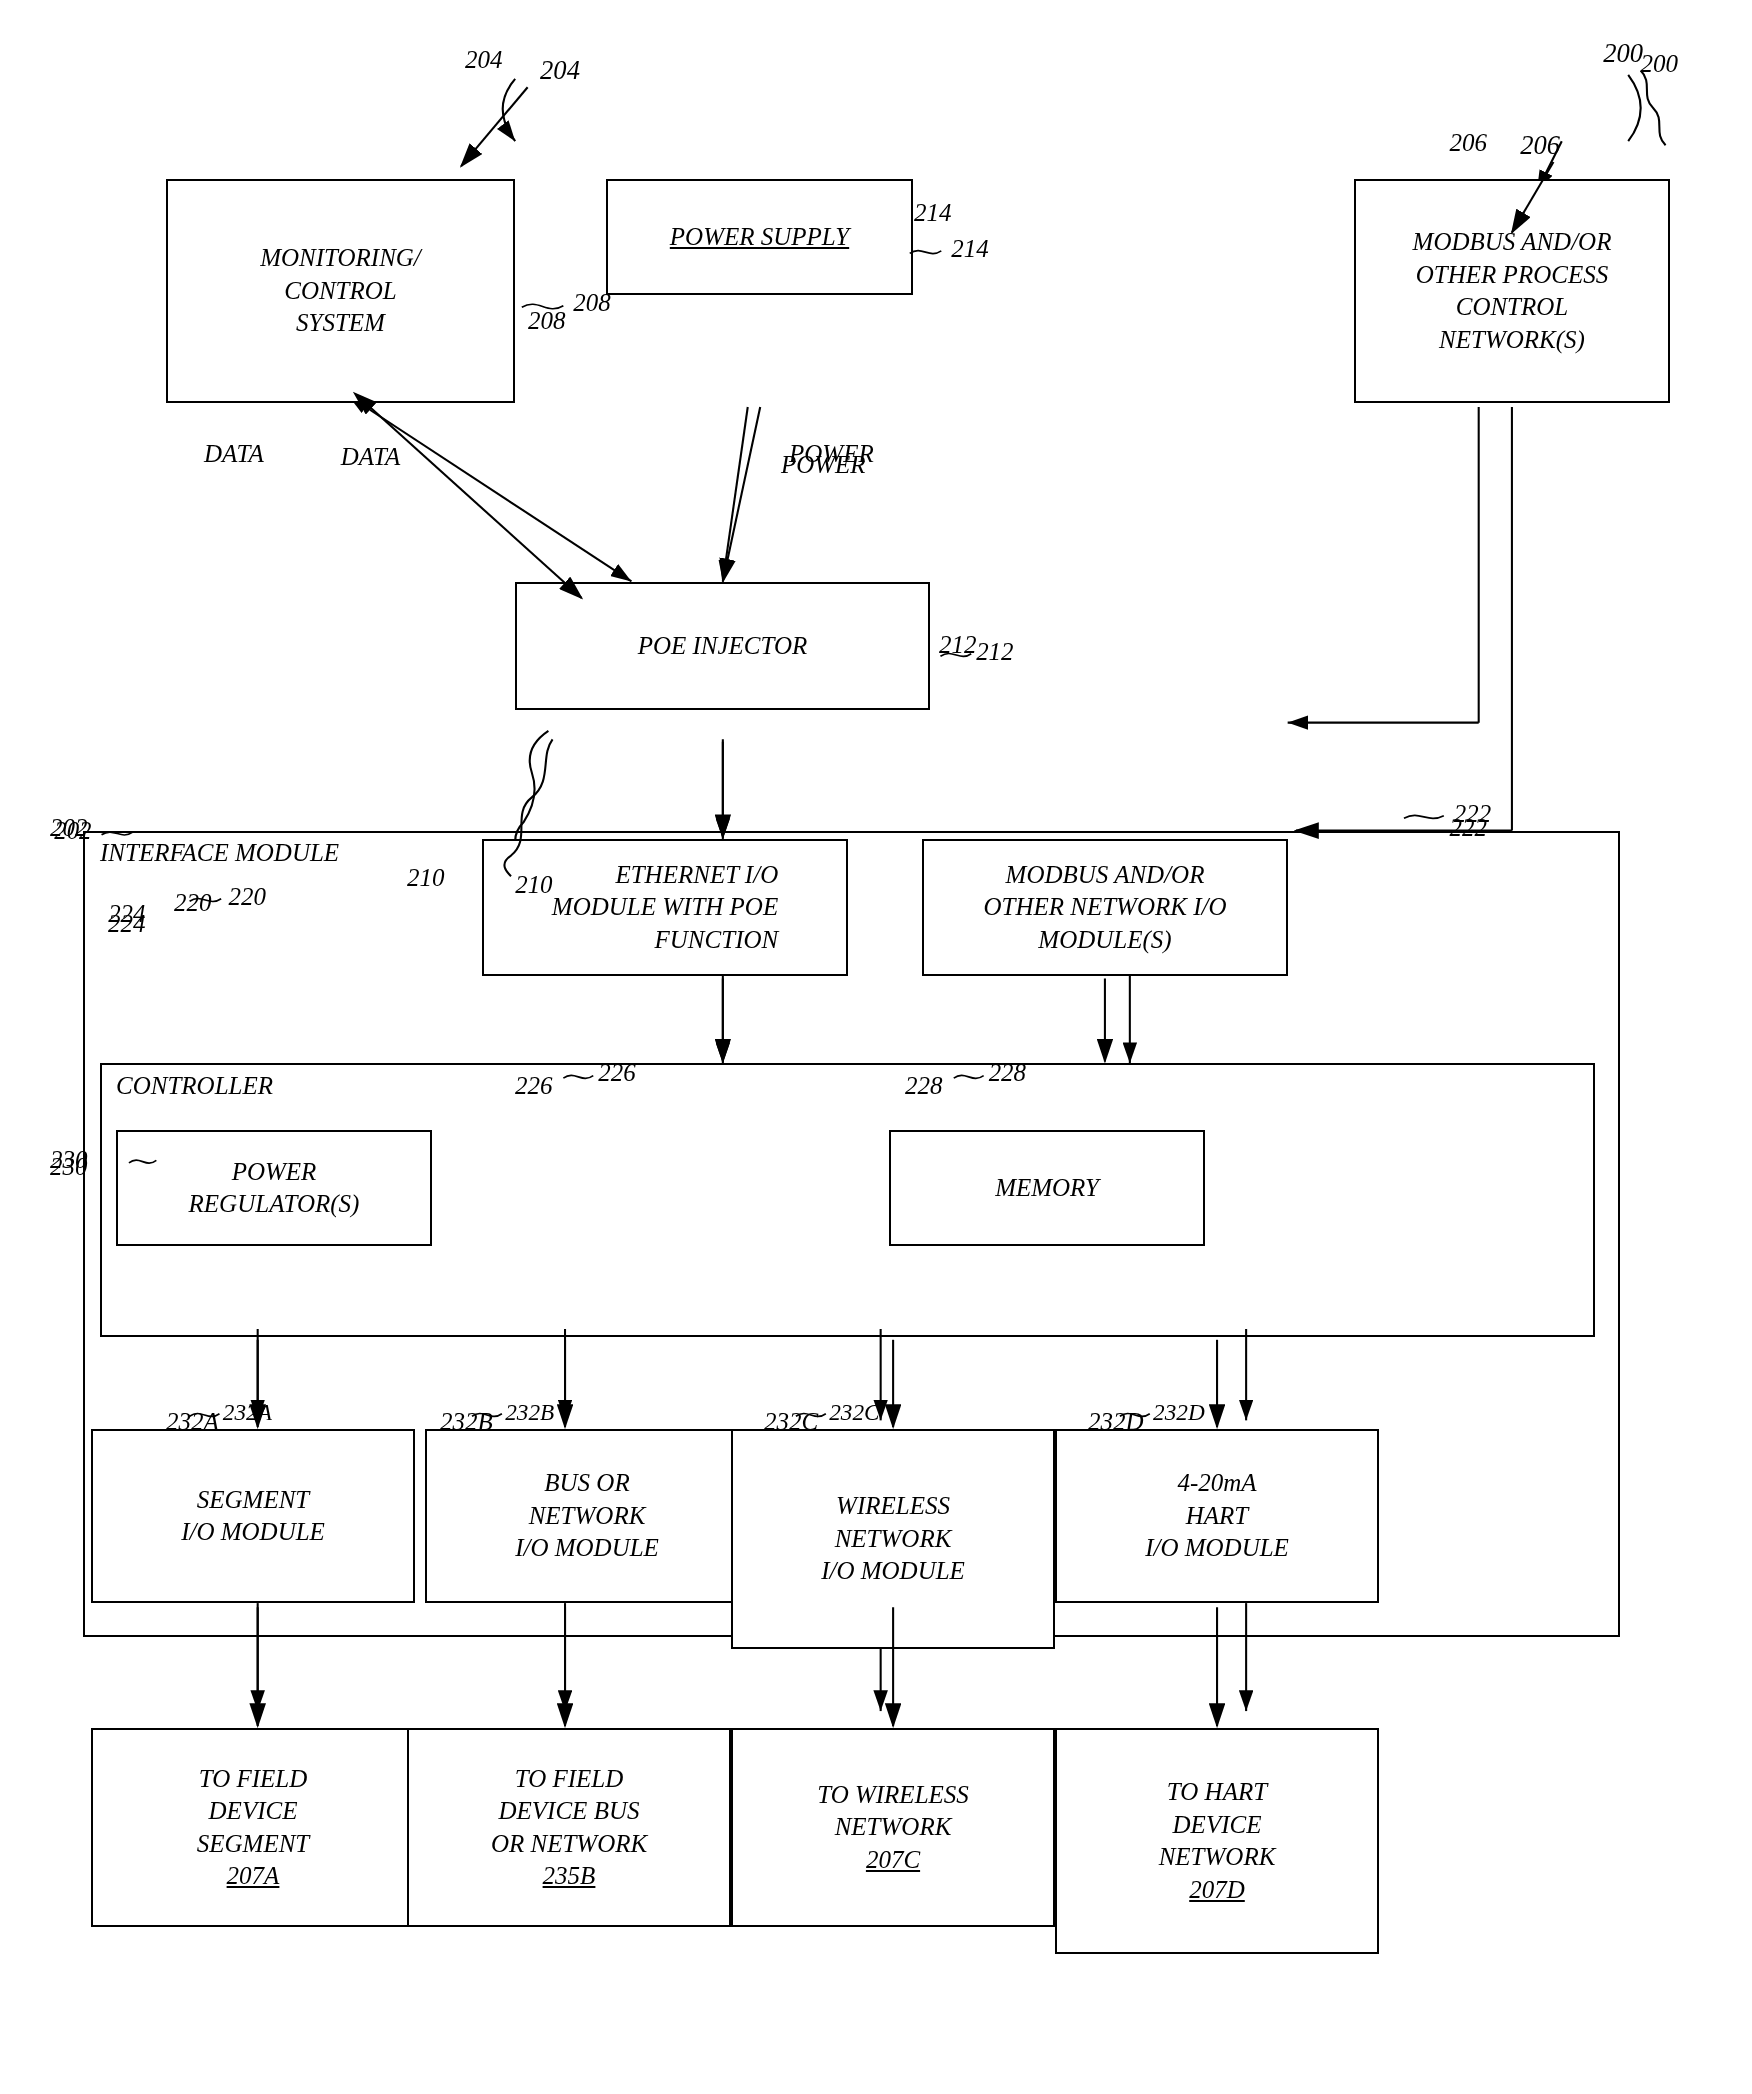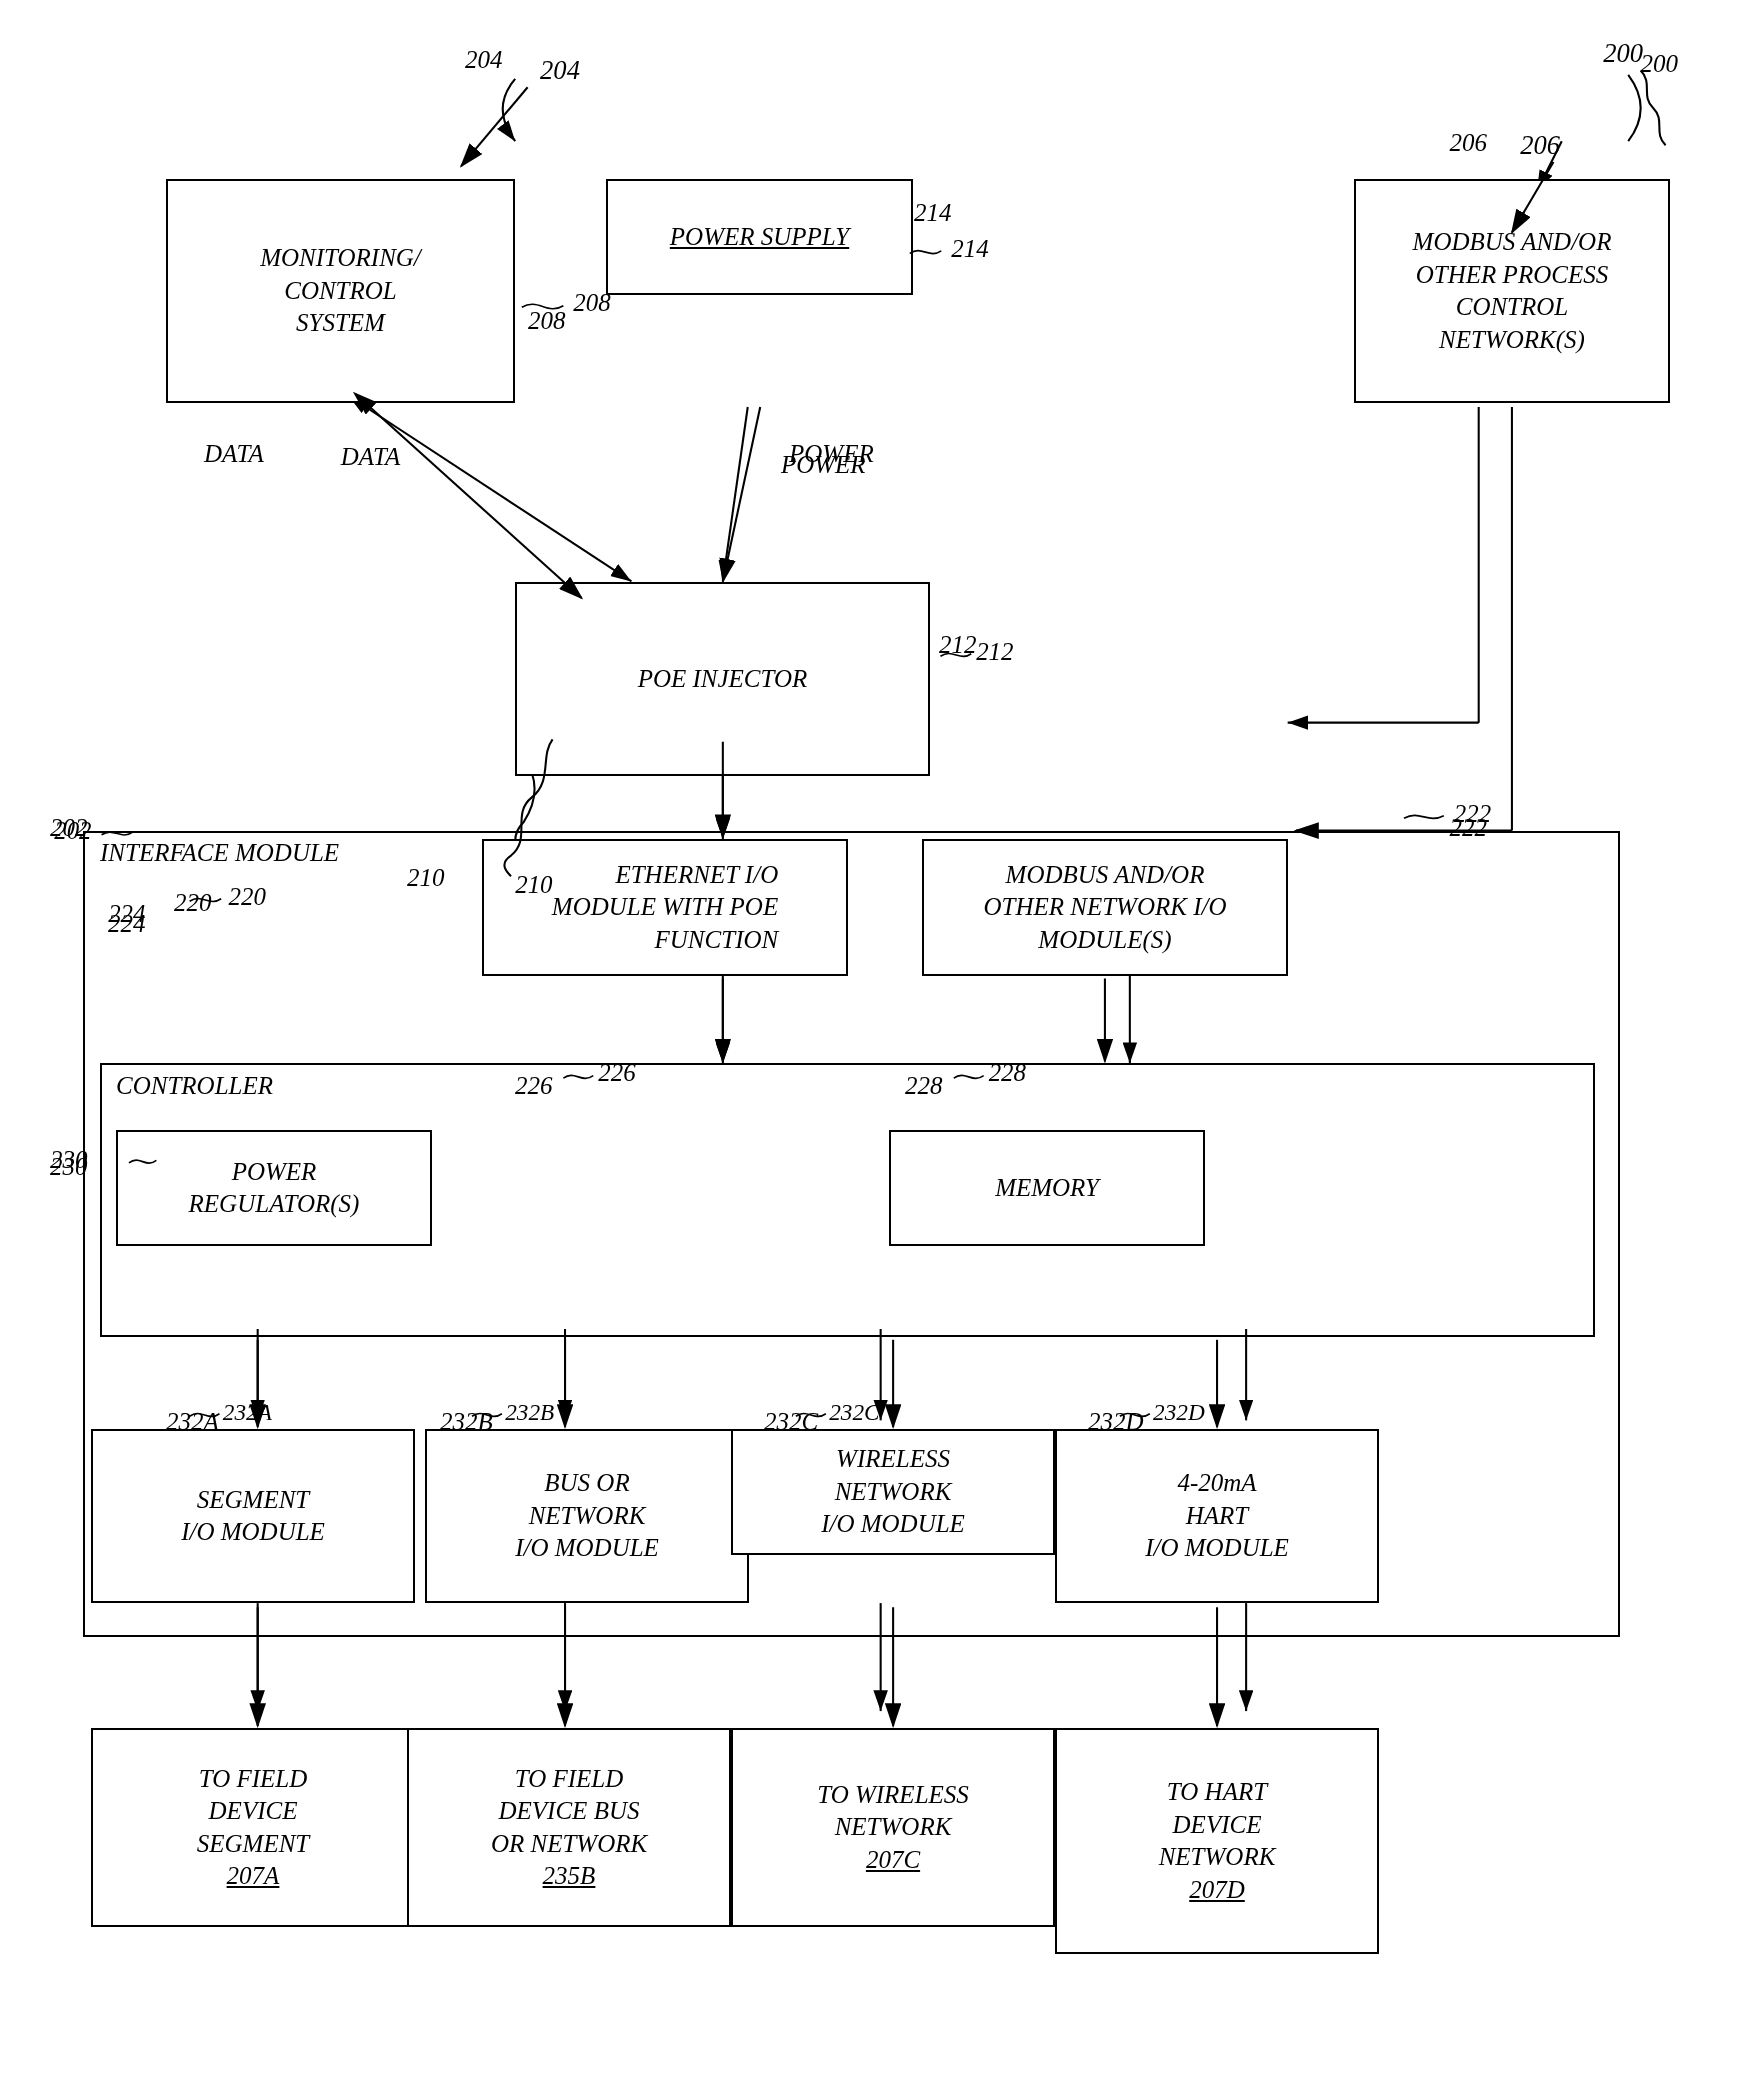--- a/index.html
+++ b/index.html
@@ -144,21 +144,21 @@
   <div class="ref-label" style="top:199px; left:914px;">214</div>
 
   <div class="box" style="top:179px; right:83px; width:316px; height:224px;">
     <span>MODBUS AND/OR<br>OTHER PROCESS<br>CONTROL<br>NETWORK(S)</span>
   </div>
 
   <div class="ref-label" style="top:440px; left:204px;">DATA</div>
 
   <div class="ref-label" style="top:440px; left:789px;">POWER</div>
 
-  <div class="box" style="top:582px; left:515px; width:415px; height:194px;">
+  <div class="box" style="top:582px; left:515px; width:415px; height:128px;">
     <span>POE INJECTOR</span>
   </div>
 
   <div class="ref-label" style="top:631px; left:939px;">212</div>
 
   <div class="ref-label" style="top:814px; left:50px;">202</div>
 
   <div class="interface-module-box" style="top:831px; left:83px; width:1537px; height:806px;"></div>
 
   <div class="section-label" style="top:839px; left:100px;">INTERFACE MODULE</div>
@@ -205,21 +205,21 @@
   <div class="ref-label" style="top:1408px; left:1088px;">232D</div>
 
   <div class="box" style="top:1429px; left:91px; width:324px; height:174px;">
     <span>SEGMENT<br>I/O MODULE</span>
   </div>
 
   <div class="box" style="top:1429px; left:425px; width:324px; height:174px;">
     <span>BUS OR<br>NETWORK<br>I/O MODULE</span>
   </div>
 
-  <div class="box" style="top:1429px; left:731px; width:324px; height:126px;">
+  <div class="box" style="top:1429px; left:731px; width:324px; height:220px;">
     <span>WIRELESS<br>NETWORK<br>I/O MODULE</span>
   </div>
 
   <div class="box" style="top:1429px; left:1055px; width:324px; height:174px;">
     <span>4-20mA<br>HART<br>I/O MODULE</span>
   </div>
 
   <div class="box" style="top:1728px; left:91px; width:324px; height:199px;">
     <span>TO FIELD<br>DEVICE<br>SEGMENT<br><u>207A</u></span>
   </div>

